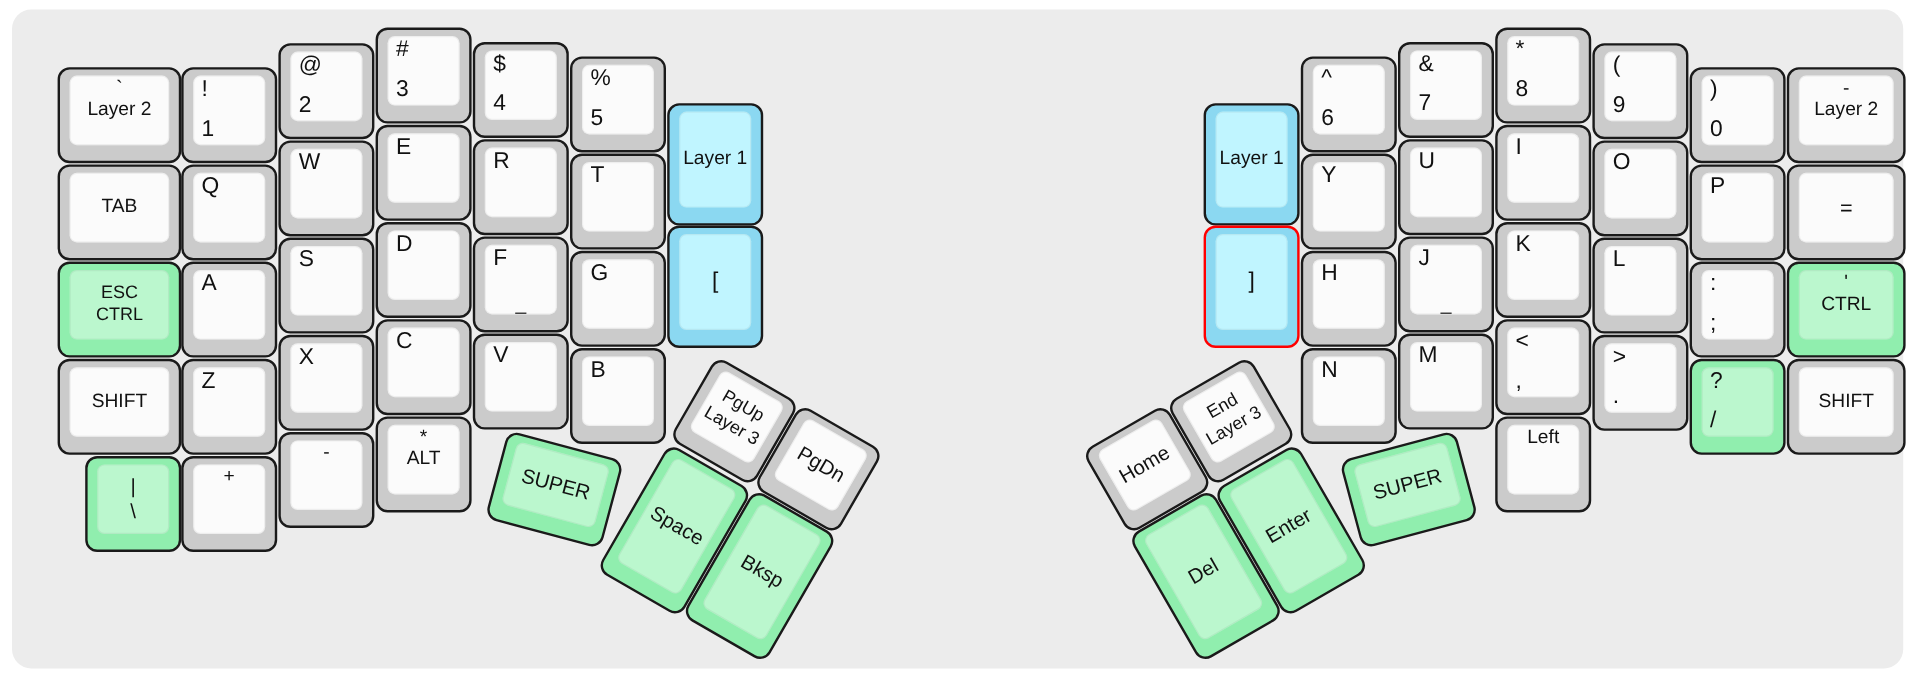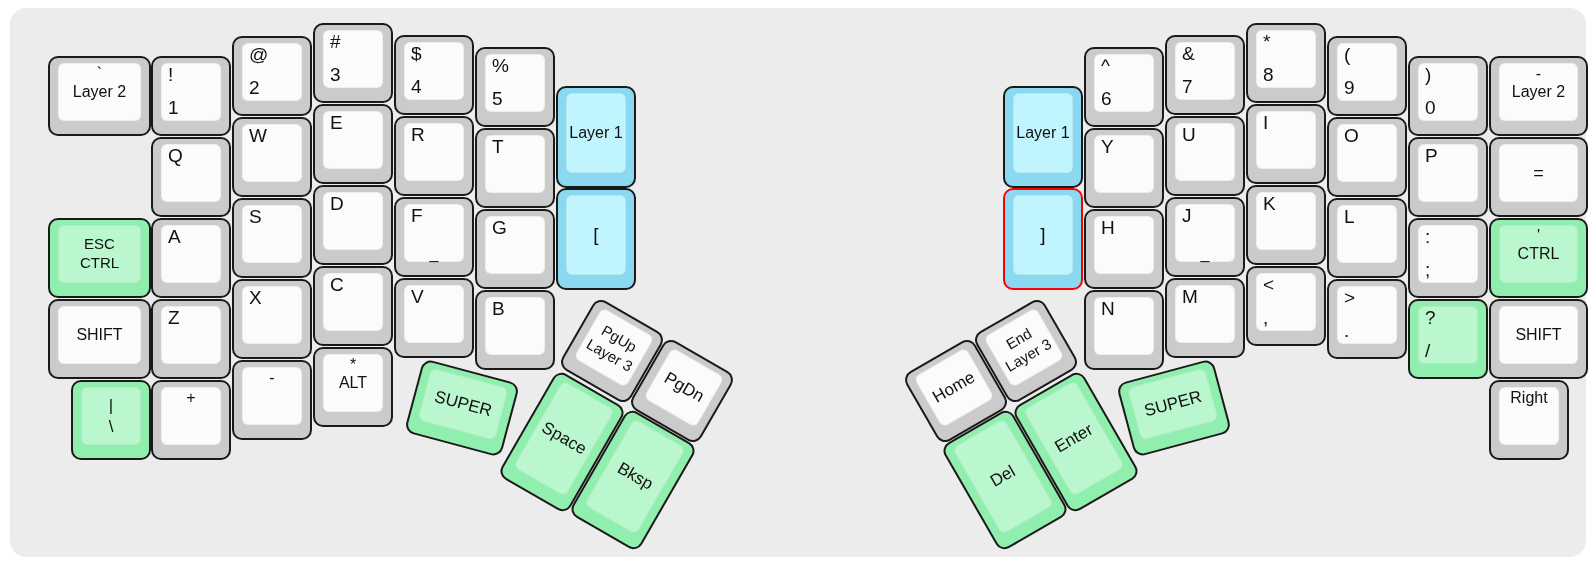--- a/index.html
+++ b/index.html
@@ -37,20 +37,25 @@
 <body style="background: rgb(255, 255, 255);">
 
 <div class="page">
   <div class="board-panel" id="board" style="background: rgb(236, 236, 236);">
       <div class="key" style="left: 38px; top: 48px; width: 103px; height: 80px; background: rgb(203, 203, 203); border-color: rgb(26, 26, 26);">
         <div class="key-top" style="background: rgb(251, 251, 251);">
           <span class="lab tc" style="color: rgb(17, 17, 17);">`</span>
           <div class="lab ctr" style="color: rgb(17, 17, 17);"><div>Layer 2</div></div>
         </div>
       </div>
+      <div class="key" style="left: 38px; top: 129px; width: 103px; height: 80px; background: rgb(203, 203, 203); border-color: rgb(26, 26, 26);">
+        <div class="key-top" style="background: rgb(251, 251, 251);">
+          <div class="lab ctr" style="color: rgb(17, 17, 17);"><div>TAB</div></div>
+        </div>
+      </div>
       <div class="key" style="left: 38px; top: 210px; width: 103px; height: 80px; background: rgb(144, 238, 174); border-color: rgb(26, 26, 26);">
         <div class="key-top" style="background: rgb(187, 247, 206);">
           <div class="lab ctr" style="font-size: 15px; color: rgb(17, 17, 17);"><div>ESC</div><div>CTRL</div></div>
         </div>
       </div>
       <div class="key" style="left: 38px; top: 291px; width: 103px; height: 80px; background: rgb(203, 203, 203); border-color: rgb(26, 26, 26);">
         <div class="key-top" style="background: rgb(251, 251, 251);">
           <div class="lab ctr" style="color: rgb(17, 17, 17);"><div>SHIFT</div></div>
         </div>
       </div>
@@ -284,20 +289,25 @@
         <div class="key-top" style="background: rgb(251, 251, 251);">
           <span class="lab tl" style="color: rgb(17, 17, 17);">K</span>
         </div>
       </div>
       <div class="key" style="left: 1236px; top: 258px; width: 80px; height: 80px; background: rgb(203, 203, 203); border-color: rgb(26, 26, 26);">
         <div class="key-top" style="background: rgb(251, 251, 251);">
           <span class="lab tl" style="color: rgb(17, 17, 17);">&lt;</span>
           <span class="lab bl" style="color: rgb(17, 17, 17);">,</span>
         </div>
       </div>
+      <div class="key" style="left: 1236px; top: 339px; width: 80px; height: 80px; background: rgb(203, 203, 203); border-color: rgb(26, 26, 26);">
+        <div class="key-top" style="background: rgb(251, 251, 251);">
+          <span class="lab tc" style="color: rgb(17, 17, 17);">Left</span>
+        </div>
+      </div>
       <div class="key" style="left: 1317px; top: 28px; width: 80px; height: 80px; background: rgb(203, 203, 203); border-color: rgb(26, 26, 26);">
         <div class="key-top" style="background: rgb(251, 251, 251);">
           <span class="lab tl" style="color: rgb(17, 17, 17);">(</span>
           <span class="lab bl" style="color: rgb(17, 17, 17);">9</span>
         </div>
       </div>
       <div class="key" style="left: 1317px; top: 109px; width: 80px; height: 80px; background: rgb(203, 203, 203); border-color: rgb(26, 26, 26);">
         <div class="key-top" style="background: rgb(251, 251, 251);">
           <span class="lab tl" style="color: rgb(17, 17, 17);">O</span>
         </div>
@@ -349,25 +359,20 @@
       </div>
       <div class="key" style="left: 1479px; top: 210px; width: 99px; height: 80px; background: rgb(144, 238, 174); border-color: rgb(26, 26, 26);">
         <div class="key-top" style="background: rgb(187, 247, 206);">
           <span class="lab tc" style="color: rgb(17, 17, 17);">'</span>
           <div class="lab ctr" style="color: rgb(17, 17, 17);"><div>CTRL</div></div>
         </div>
       </div>
       <div class="key" style="left: 1479px; top: 291px; width: 99px; height: 80px; background: rgb(203, 203, 203); border-color: rgb(26, 26, 26);">
         <div class="key-top" style="background: rgb(251, 251, 251);">
           <div class="lab ctr" style="color: rgb(17, 17, 17);"><div>SHIFT</div></div>
-        </div>
-      </div>
-      <div class="key" style="left: 1479px; top: 372px; width: 80px; height: 80px; background: rgb(203, 203, 203); border-color: rgb(26, 26, 26);">
-        <div class="key-top" style="background: rgb(251, 251, 251);">
-          <span class="lab tc" style="color: rgb(17, 17, 17);">Right</span>
         </div>
       </div>
       <div class="key" style="left: 1114px; top: 362px; width: 100px; height: 76px; transform: rotate(-15deg); background: rgb(144, 238, 174); border-color: rgb(26, 26, 26);">
         <div class="key-top" style="background: rgb(187, 247, 206);">
           <div class="lab ctr" style="font-size: 17px; color: rgb(17, 17, 17);"><div>SUPER</div></div>
         </div>
       </div>
       <div class="key" style="left: 976px; top: 303px; width: 80px; height: 80px; transform: rotate(-30deg); background: rgb(203, 203, 203); border-color: rgb(26, 26, 26);">
         <div class="key-top" style="background: rgb(251, 251, 251);">
           <div class="lab ctr" style="font-size: 15px; color: rgb(17, 17, 17);"><div>End</div><div>Layer 3</div></div>

